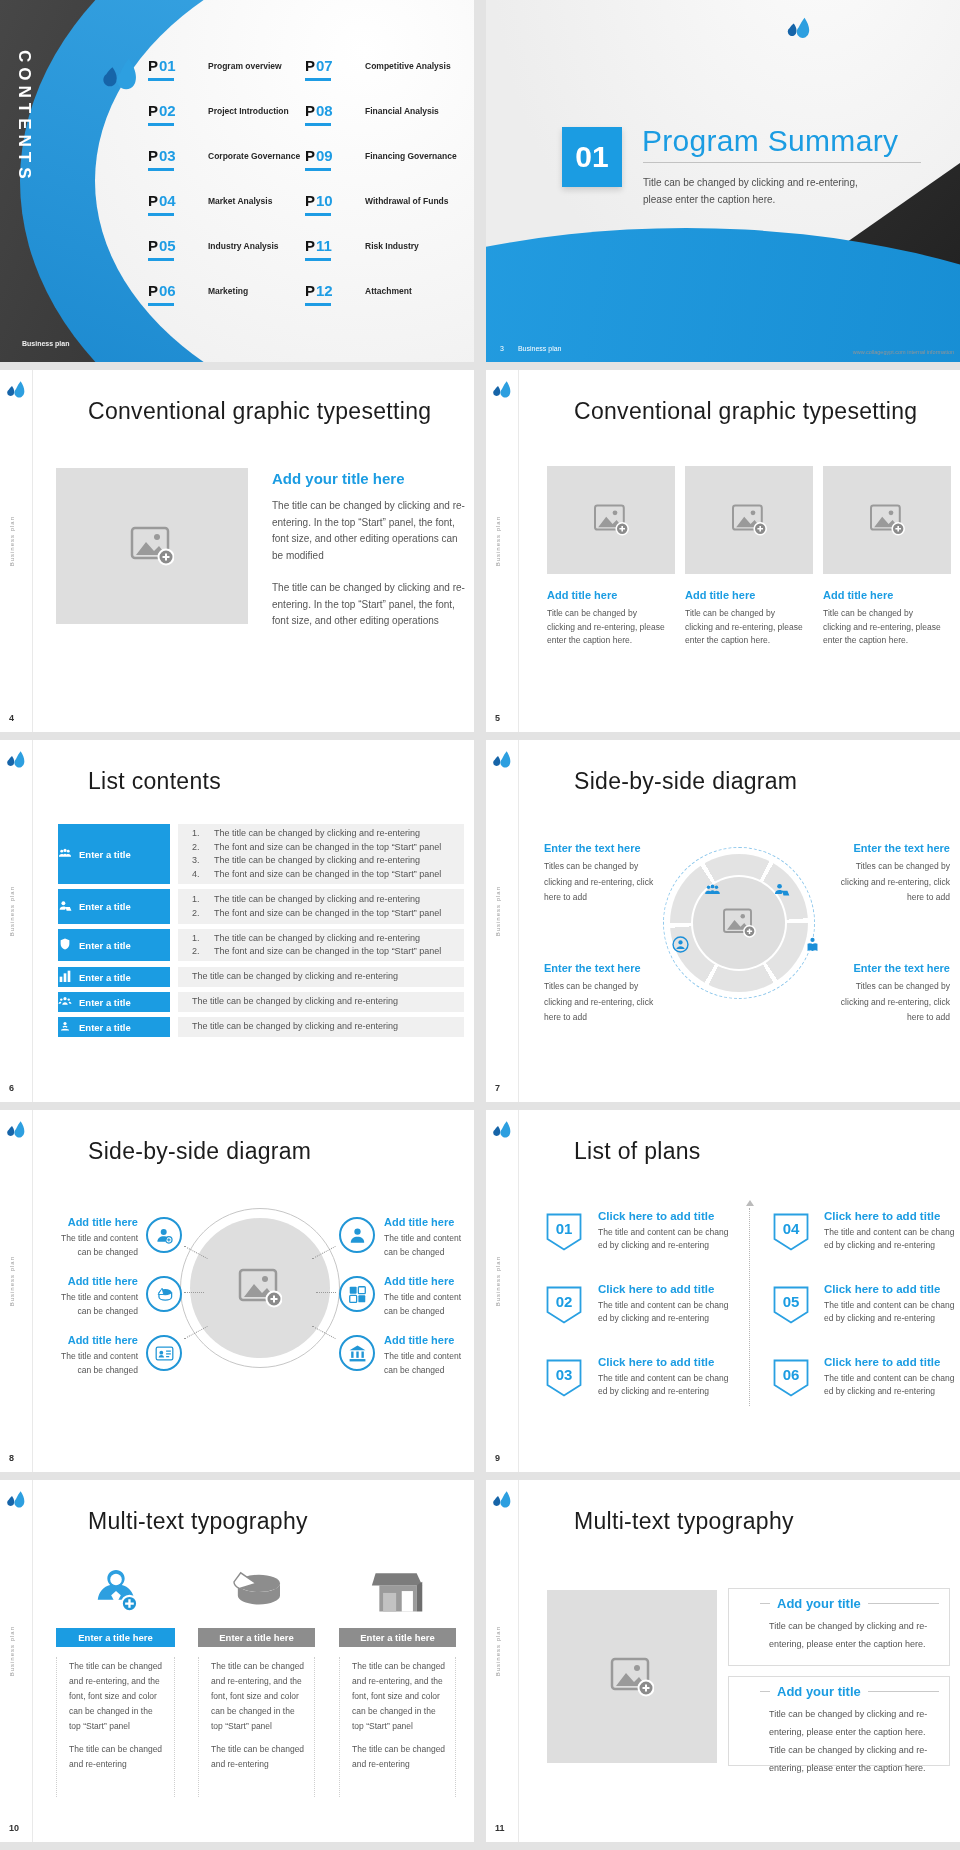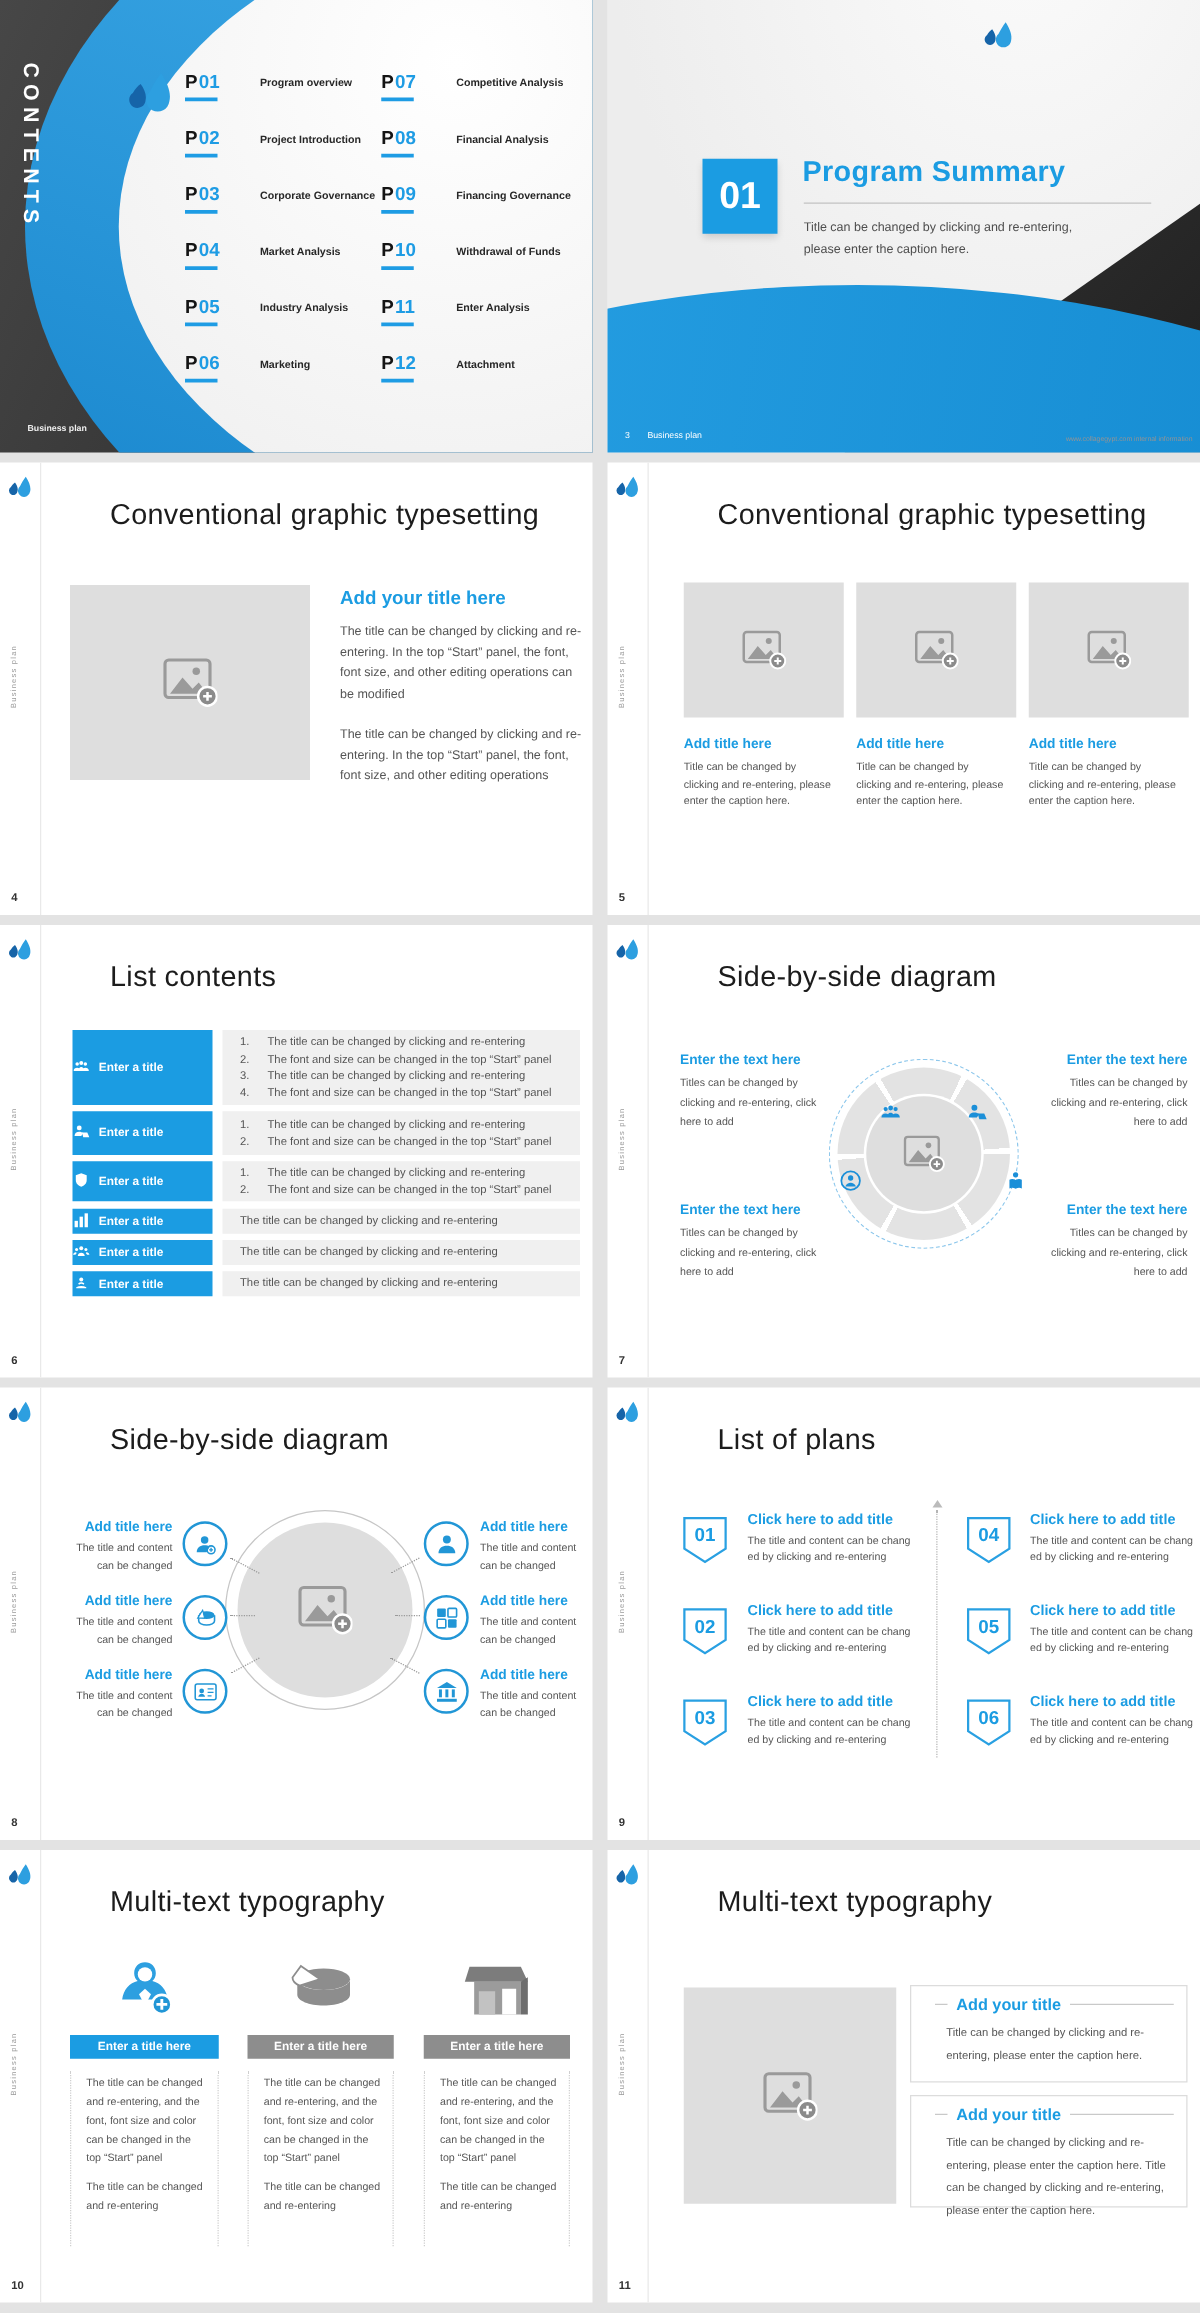--- a/index.html
+++ b/index.html
@@ -29,21 +29,21 @@
 .tp{color:#141414}.tn{color:#1e9ce4;margin-left:1px}
 .toc-ul{width:26px;height:2.5px;background:#1e9ce4;margin-top:4px}
 .toc-label{position:absolute;left:60px;top:3px;font-size:8.5px;font-weight:700;color:#272727;width:118px;line-height:10px}
 .s1-footer{position:absolute;left:22px;bottom:15px;font-size:7px;color:#f0f0f0;font-weight:700}
 
 .s2{background:radial-gradient(ellipse at 70% -20%,#fbfbfb 0%,#ededed 70%),#efefef}
 .s2-dark{position:absolute;inset:0;background:linear-gradient(135deg,#424242,#1f1f1f);clip-path:polygon(40% 100%,100% 45%,100% 100%)}
 .s2-blue{position:absolute;left:-400px;top:228px;width:1200px;height:660px;border-radius:50%;background:linear-gradient(100deg,#2ba5e8,#0f84cb)}
 .s2-logo{position:absolute;left:300px;top:16px;width:28px;height:25px}
 .s2-numbox{position:absolute;left:76px;top:127px;width:60px;height:60px;background:#1b9ce2;color:#fff;font-size:30px;font-weight:700;display:flex;align-items:center;justify-content:center;box-shadow:0 3px 6px rgba(0,0,0,.15)}
-.s2-title{position:absolute;left:156px;top:124px;font-size:23px;font-weight:700;color:#1b9ce2;letter-spacing:.3px}
+.s2-title{position:absolute;left:156px;top:124px;font-size:30px;font-weight:400;color:#1b9ce2;letter-spacing:.3px}
 .s2-line{position:absolute;left:157px;top:162px;width:278px;height:1px;background:#c2c2c2}
 .s2-cap{position:absolute;left:157px;top:174px;font-size:10px;color:#4e4e4e;line-height:17px}
 .s2-footer{position:absolute;left:14px;bottom:10px;color:#fff;font-size:7px;display:flex;gap:14px;z-index:3}
 .s2-fright{position:absolute;right:6px;bottom:7px;font-size:5.5px;color:#949494;z-index:3}
 
 .s4-ph{left:56px;top:98px;width:192px;height:156px}
 .s4-head{left:272px;top:100px;font-size:15px;font-weight:700;color:#1b9ce2}
 .s4-body{left:272px;top:128px;width:196px;font-size:10px;color:#555;line-height:16.5px}
 .s4-body p+p{margin-top:16px}
 
@@ -93,21 +93,21 @@
 .s9-arrow{left:260px;top:90px;width:0;height:0;border-left:4px solid transparent;border-right:4px solid transparent;border-bottom:6px solid #bbb}
 
 .s10-col{position:absolute;top:80px}
 .s10-ic{height:64px;display:flex;align-items:center;justify-content:center}
 .s10-bar{margin-top:4px;height:19px;color:#fff;font-size:9.5px;font-weight:700;display:flex;align-items:center;justify-content:center;cursor:pointer}
 .bar-blue{background:#1b9ce2}.bar-gray{background:#8d8d8d}
 .s10-body{margin-top:10px;padding:2px 6px 2px 12px;font-size:8.5px;color:#565656;line-height:15px;border-left:1px dotted #cfcfcf;border-right:1px dotted #cfcfcf;min-height:140px}
 .s10-p2{margin-top:8px}
 
 .s11-ph{left:61px;top:110px;width:170px;height:173px}
-.s11-box{position:absolute;left:242px;width:222px;background:#fff;border:1px solid #dcdcdc;padding:7px 10px 8px 19px}
+.s11-box{position:absolute;left:242px;width:222px;background:#fff;border:1px solid #dcdcdc;padding:7px 10px 8px 31px}
 .s11-head{display:flex;align-items:center;gap:7px;font-size:13px;font-weight:700;color:#1b9ce2}
 .s11-head::before{content:"";width:10px;border-top:1px solid #c9c9c9}
 .s11-head::after{content:"";flex:1;border-top:1px solid #c9c9c9}
 .s11-body{margin-top:6px;padding-left:9px;font-size:9px;color:#555;line-height:18px}
 </style>
 </head>
 <body>
 
 <div class="grid">
 
@@ -203,21 +203,21 @@
           </div>
           <div class="toc-ul"></div>
           <div class="toc-label">Withdrawal of Funds</div>
         </div>
       <div class="toc-item">
           <div class="toc-head">
             <span class="tp">P</span>
             <span class="tn">11</span>
           </div>
           <div class="toc-ul"></div>
-          <div class="toc-label">Enter Analysis</div>
+          <div class="toc-label">Risk Industry</div>
         </div>
       <div class="toc-item">
           <div class="toc-head">
             <span class="tp">P</span>
             <span class="tn">12</span>
           </div>
           <div class="toc-ul"></div>
           <div class="toc-label">Attachment</div>
         </div>
     </div>

